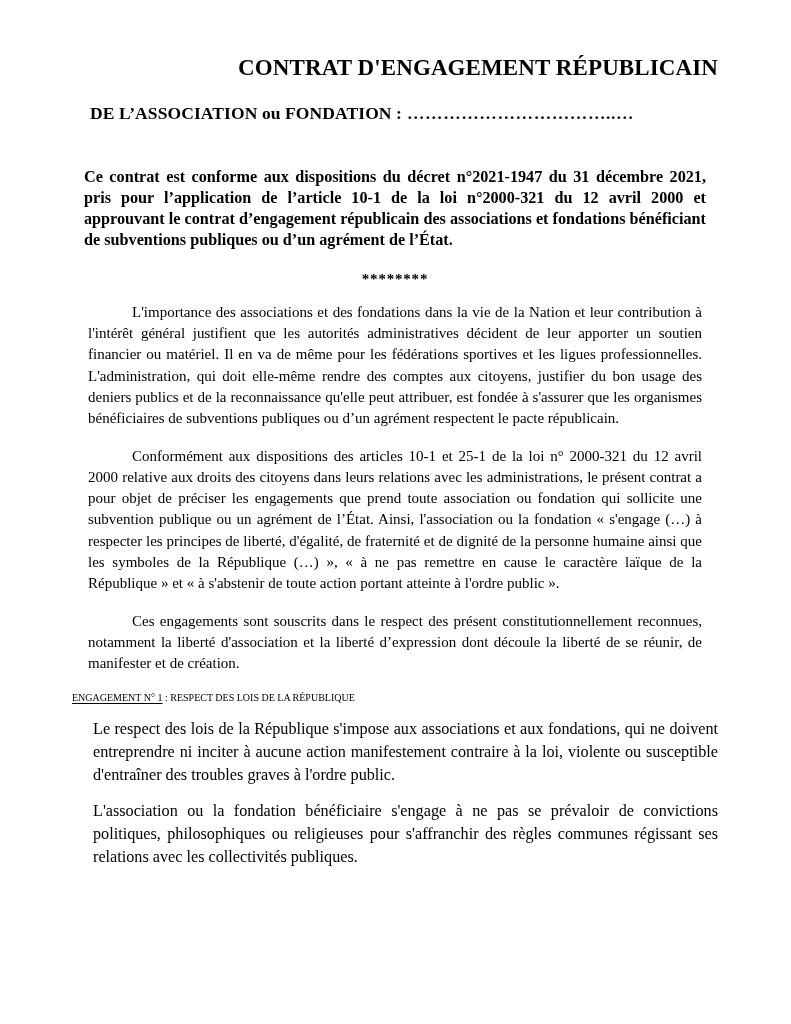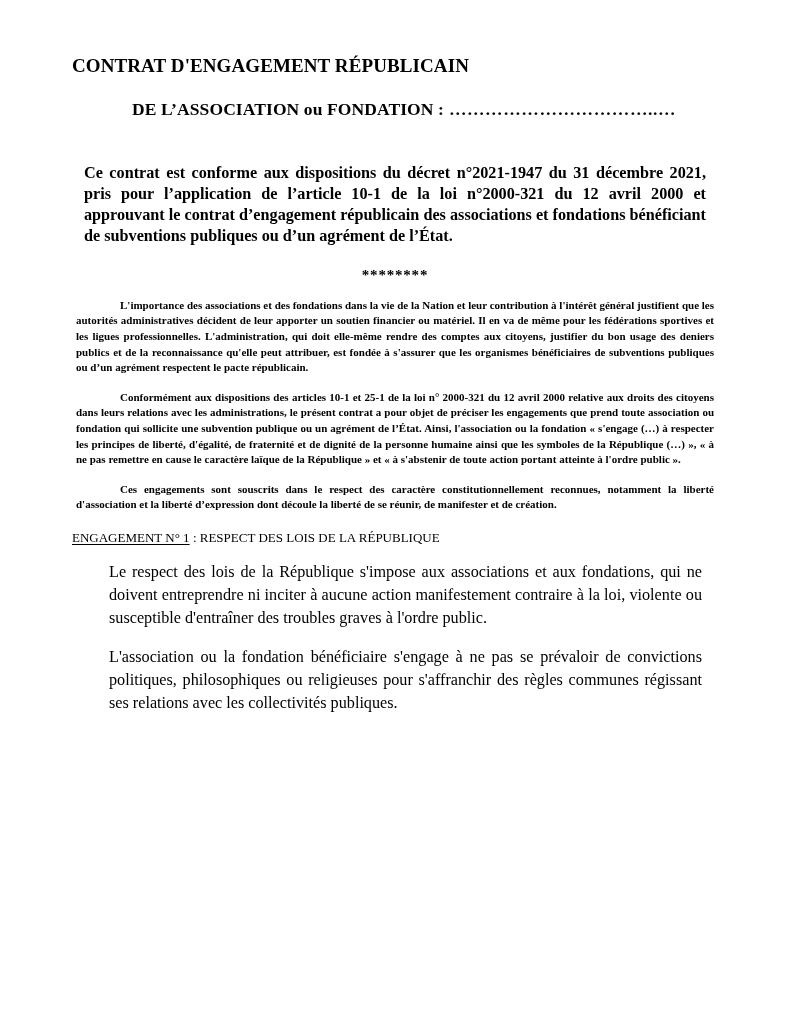--- a/index.html
+++ b/index.html
@@ -21,35 +21,35 @@
   }
   .content {
     position: absolute;
     left: 72px;
     top: 56px;
     width: 646px;
   }
 
   
   .doc-title {
-    text-align: left;
+    text-align: right;
     font-weight: bold;
-    font-size: 19px;
+    font-size: 23px;
     line-height: 1.0;
     letter-spacing: 0.1px;
     margin: 0;
     padding: 0;
   }
   .doc-title-line2 {
     font-weight: bold;
     font-size: 17.5px;
     line-height: 1.0;
     margin: 0;
     padding: 0;
-    text-align: center;
+    text-align: left;
     padding-left: 18px;
     margin-top: 26px;
     white-space: nowrap;
     letter-spacing: 0.1px;
   }
   .dots {
     letter-spacing: 0.6px;
   }
 
   
@@ -71,34 +71,33 @@
     font-weight: bold;
     font-size: 15px;
     letter-spacing: 0.8px;
     margin: 0;
     padding: 0;
     margin-top: 20px;
   }
 
   
   .body-p {
-    font-size: 11px;
+    font-size: 15px;
     line-height: 1.42;
     text-align: justify;
     text-indent: 44px;
-    margin: 4px;
+    margin: 16px;
     padding: 0;
     margin-top: 14px;
     hyphens: none;
-    font-weight: bold;
   }
 
   
   .engagement-heading {
-    font-size: 13px;
+    font-size: 10px;
     line-height: 1.42;
     margin: 0;
     padding: 0;
     margin-top: 16px;
     text-align: left;
   }
   .engagement-heading .under {
     text-decoration: underline;
     text-underline-offset: 2px;
   }
@@ -106,21 +105,21 @@
   
   .sub-block {
     margin-left: 21px;
     width: 625px;
   }
   .sub-p {
     font-size: 16.2px;
     line-height: 1.42;
     text-align: justify;
     text-indent: 0;
-    margin: 16px;
+    margin: 0;
     padding: 0;
     margin-top: 13px;
     hyphens: none;
   }
 </style>
 </head>
 <body>
 
 <div class="page">
   <div class="content">
@@ -134,21 +133,21 @@
     <p class="lead lead--first">Ce contrat est conforme aux dispositions du décret n°2021-1947 du 31 décembre 2021, pris pour l’application de l’article 10-1 de la loi n°2000-321 du 12 avril 2000 et approuvant le contrat d’engagement républicain des associations et fondations bénéficiant de subventions publiques ou d’un agrément de l’État.</p>
 
 
     <div class="separator">********</div>
 
     <p class="body-p">L'importance des associations et des fondations dans la vie de la Nation et leur contribution à l'intérêt général justifient que les autorités administratives décident de leur apporter un soutien financier ou matériel. Il en va de même pour les fédérations sportives et les ligues professionnelles. L'administration, qui doit elle-même rendre des comptes aux citoyens, justifier du bon usage des deniers publics et de la reconnaissance qu'elle peut attribuer, est fondée à s'assurer que les organismes bénéficiaires de subventions publiques ou d’un agrément respectent le pacte républicain.</p>
 
 
     <p class="body-p">Conformément aux dispositions des articles 10-1 et 25-1 de la loi n° 2000-321 du 12 avril 2000 relative aux droits des citoyens dans leurs relations avec les administrations, le présent contrat a pour objet de préciser les engagements que prend toute association ou fondation qui sollicite une subvention publique ou un agrément de l’État. Ainsi, l'association ou la fondation « s'engage (…) à respecter les principes de liberté, d'égalité, de fraternité et de dignité de la personne humaine ainsi que les symboles de la République (…) », « à ne pas remettre en cause le caractère laïque de la République » et « à s'abstenir de toute action portant atteinte à l'ordre public ».</p>
 
-    <p class="body-p">Ces engagements sont souscrits dans le respect des caractère constitutionnellement reconnues, notamment la liberté d'association et la liberté d’expression dont découle la liberté de se réunir, de manifester et de création.</p>
+    <p class="body-p">Ces engagements sont souscrits dans le respect des présent constitutionnellement reconnues, notamment la liberté d'association et la liberté d’expression dont découle la liberté de se réunir, de manifester et de création.</p>
 
     <div class="engagement-heading">
       <span class="under">ENGAGEMENT N° 1</span><span> : RESPECT DES LOIS DE LA RÉPUBLIQUE</span>
     </div>
 
     <div class="sub-block">
       <p class="sub-p">Le respect des lois de la République s'impose aux associations et aux fondations, qui ne doivent entreprendre ni inciter à aucune action manifestement contraire à la loi, violente ou susceptible d'entraîner des troubles graves à l'ordre public.</p>
 
       <p class="sub-p">L'association ou la fondation bénéficiaire s'engage à ne pas se prévaloir de convictions politiques, philosophiques ou religieuses pour s'affranchir des règles communes régissant ses relations avec les collectivités publiques.</p>
 

